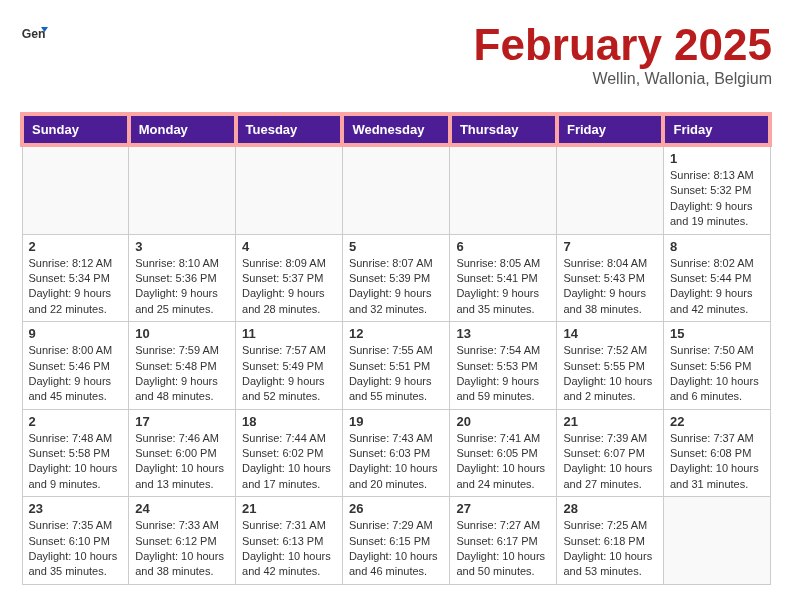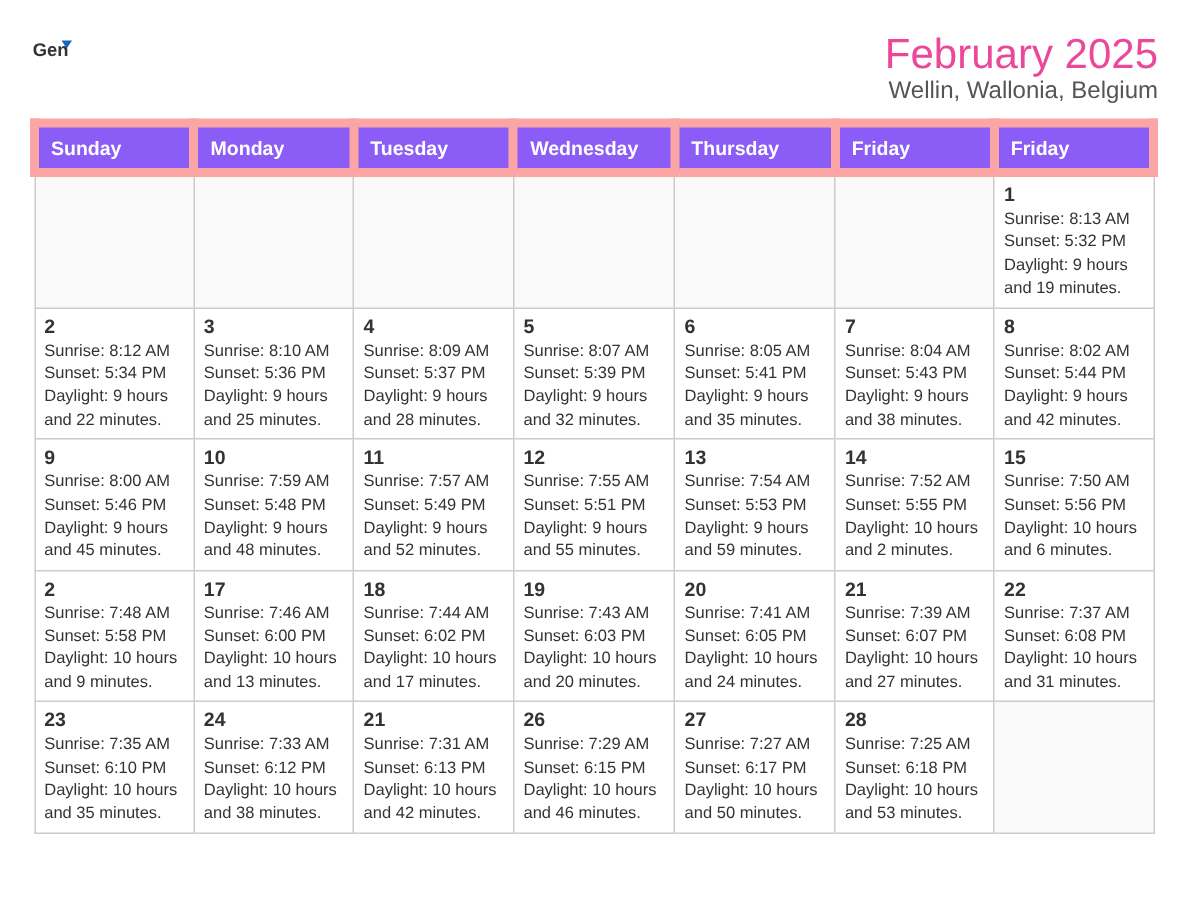--- a/index.html
+++ b/index.html
@@ -7,21 +7,21 @@
       font-family: Arial, sans-serif;
       background: #fff;
       width: 792px;
       min-height: 612px;
       padding: 20px;
     }
     .header-section {
       display: flex;
       justify-content: space-between;
       align-items: flex-start;
-      margin-bottom: 9px;
+      margin-bottom: 24px;
     }
     .logo {
       display: flex;
       align-items: center;
       gap: 4px;
     }
     .logo-text {
       display: flex;
       flex-direction: column;
       line-height: 1.1;
@@ -37,40 +37,40 @@
       color: #1565c0;
     }
     .logo-icon {
       width: 28px;
       height: 28px;
     }
     .title-section {
       text-align: right;
     }
     .calendar-title {
-      font-size: 28px;
-      font-weight: normal;
-      color: #ec4899;
+      font-size: 44px;
+      font-weight: bold;
+      color: #b91c1c;
     }
     .calendar-subtitle {
       font-size: 16px;
       color: #555;
     }
     .calendar {
       width: 100%;
       border-collapse: collapse;
       border: 1px solid #ccc;
     }
     .calendar th {
-      background-color: #8b5cf6;
+      background-color: #4c1d95;
       color: #fff;
       text-align: left;
       padding: 6px 8px;
       font-size: 13px;
-      border: 6px solid #fca5a5;
+      border: 4px solid #fca5a5;
     }
     .calendar td {
       vertical-align: top;
       border: 1px solid #ccc;
       padding: 4px 6px;
       width: 108px;
       min-height: 80px;
       font-size: 10.5px;
       color: #333;
     }

